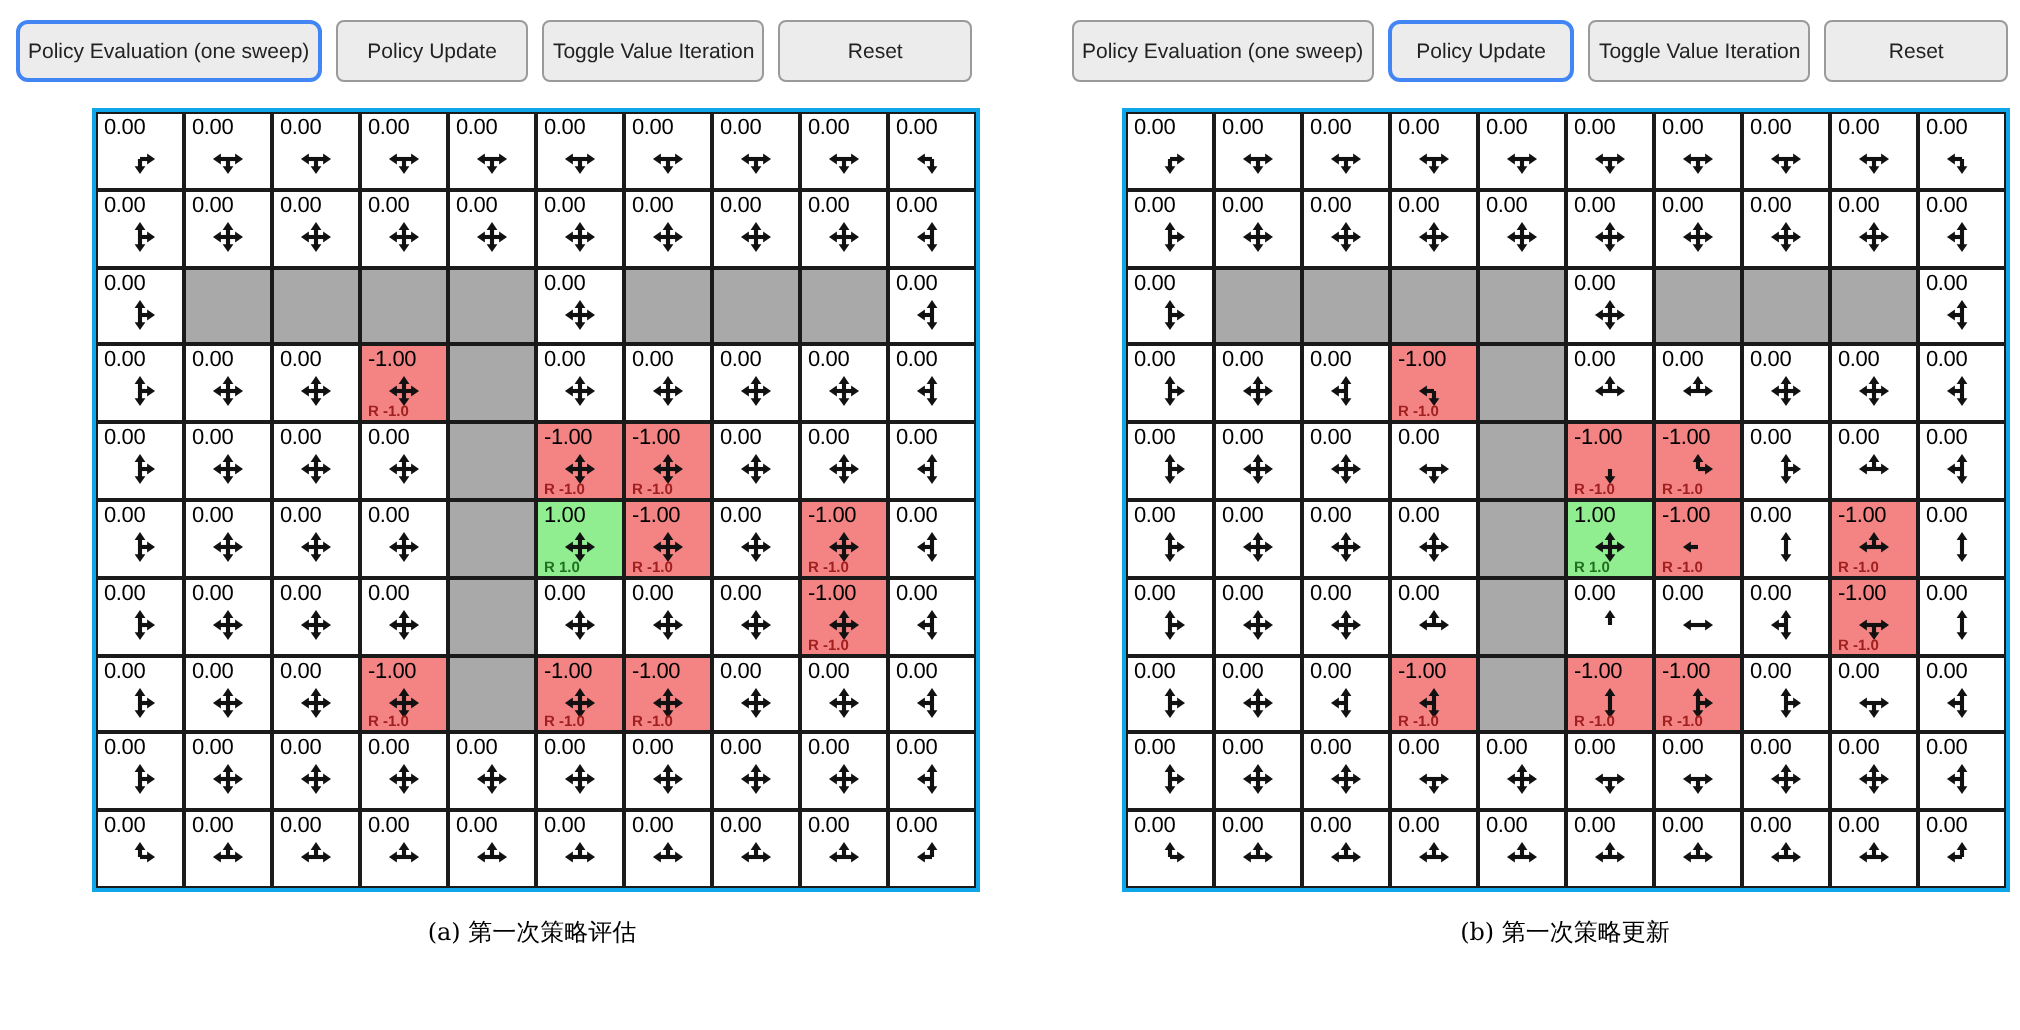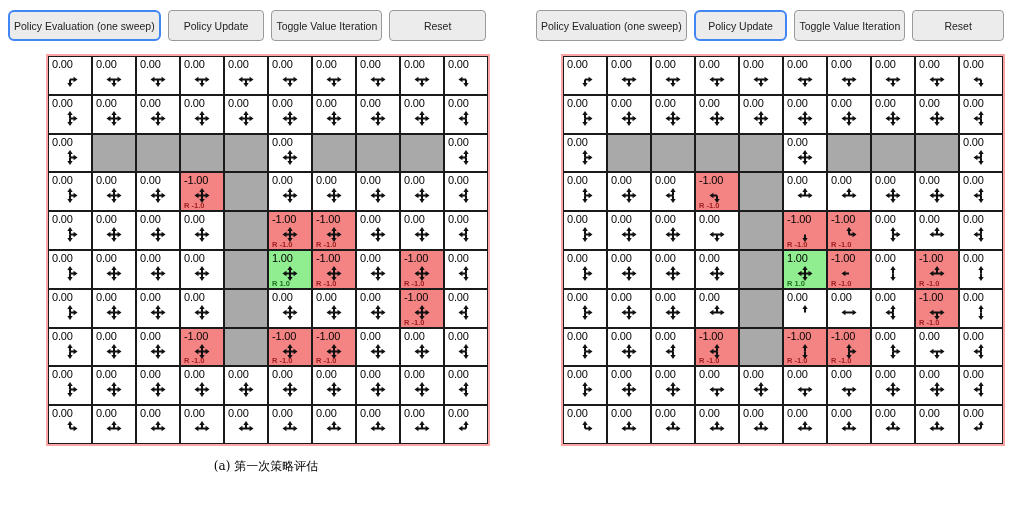--- a/index.html
+++ b/index.html
@@ -7,21 +7,21 @@
   .panel{display:flex;flex-direction:column;}
   .panel-left{width:478px;}
   .panel-right{width:468px;}
   .toolbar{display:flex;gap:7px;}
   .btn{background:var(--btn-bg);border:1px solid var(--btn-border);border-radius:4px;height:31px;
        font-family:"Liberation Sans",sans-serif;font-size:10.5px;color:#222;white-space:nowrap;
        padding:0 4px;flex:1 1 0;text-align:center;cursor:pointer;box-sizing:border-box;}
   .btn.wide{flex:1.42 1 0;}
   .btn.active{border:2px solid var(--active-border);border-radius:6px;}
   .grid{display:grid;grid-template-columns:repeat(10,44px);grid-auto-rows:38.8px;
-        border:2px solid #fca5a5;width:fit-content;margin:13px auto 0 auto;background:#f97316;}
+        border:2px solid #0ea5e9;width:fit-content;margin:13px auto 0 auto;background:#f97316;}
   .panel-left .grid{margin-left:38px;}
   .panel-right .grid{margin-left:25px;}
   .cell{position:relative;border:1px solid var(--grid-line);box-sizing:border-box;background:#fff;}
   .bg-g{background:var(--wall);}
   .bg-n{background:var(--negative);padding-left:22px;}
   .bg-p{background:var(--positive);}
   .val{position:absolute;top:1px;left:3px;font-size:11px;color:#000;letter-spacing:-0.2px;}
   .arrows{position:absolute;top:13px;left:50%;transform:translateX(-50%);width:19px;height:19px;}
   .rlabel{position:absolute;bottom:0px;left:3px;font-size:7.5px;font-weight:bold;}
   .rlabel.neg{color:var(--reward-neg);}
@@ -2141,13 +2141,14 @@
       <div class="cell bg-w">
         <span class="val">0.00</span>
         <svg viewBox="0 0 24 24" class="arrows">
           <line x1="12" y1="12" x2="12" y2="5.5" stroke="#111111" stroke-width="2.6"></line>
           <polygon points="12,2.5 15.4,7.5 8.6,7.5" fill="#111111"></polygon>
           <line x1="12" y1="12" x2="5.5" y2="12" stroke="#111111" stroke-width="2.6"></line>
           <polygon points="2.5,12 7.5,8.6 7.5,15.4" fill="#111111"></polygon>
         </svg>
       </div>
     </div>
+  <div class="caption">(b) 第一次策略更新</div>
 </section>
 
 </body></html>

